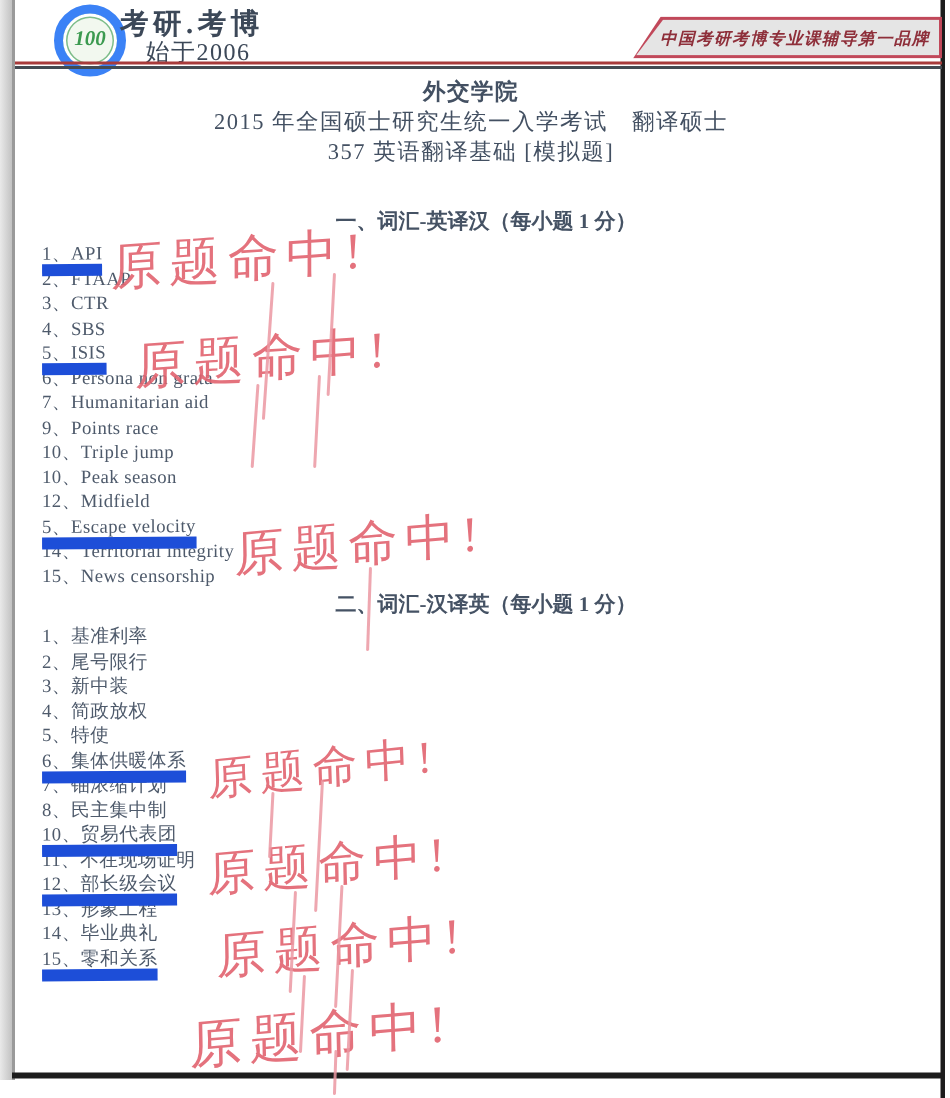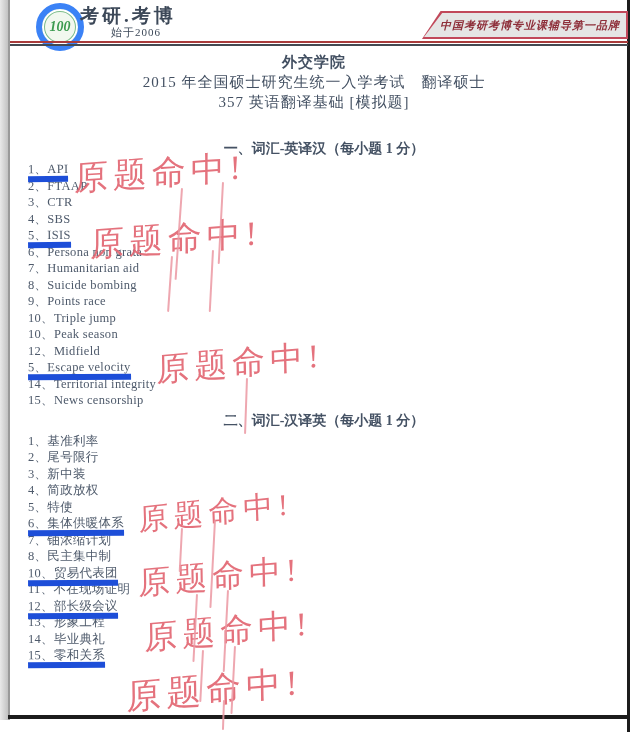--- a/index.html
+++ b/index.html
@@ -13,41 +13,41 @@
   .scan-right{position:absolute;left:627px;top:0;width:3px;height:732px;background:#1c1c1c;}
   .scan-bottom{position:absolute;left:8px;top:715px;width:620px;height:4px;background:#1c1c1c;}
   
   .logo-badge{
     position:absolute;left:36px;top:3px;width:36px;height:36px;border-radius:50%;
     border:6px solid #3b82f6;box-shadow:inset 0 0 0 2px #fff, inset 0 0 0 3px #7dbd8a;
     background:#f2f8ef;display:flex;align-items:center;justify-content:center;
     color:#3c9a50;font-style:italic;font-weight:bold;font-size:14px;
   }
   .logo-title{position:absolute;left:80px;top:3px;font-size:19px;font-weight:bold;color:#3c4858;letter-spacing:3px;}
-  .logo-sub{position:absolute;left:97px;top:25px;font-size:11px;color:#3c4858;letter-spacing:1px;margin-left:14px;}
+  .logo-sub{position:absolute;left:97px;top:25px;font-size:16px;color:#3c4858;letter-spacing:1px;}
   .rule-red{position:absolute;left:10px;top:41px;width:618px;height:2px;background:#a83b3b;}
   .rule-dark{position:absolute;left:10px;top:44px;width:618px;height:2px;background:#434a52;}
   .banner{
     position:absolute;left:422px;top:11px;width:206px;height:28px;background:#c1485a;
     clip-path:polygon(9% 0,100% 0,100% 100%,0 100%);z-index:3;
   }
   .banner-inner{
     position:absolute;left:2px;top:2px;right:2px;bottom:2px;background:#e5e5e5;
     clip-path:polygon(9% 0,100% 0,100% 100%,0 100%);
     display:flex;align-items:center;justify-content:flex-end;padding-right:6px;
     font-size:11px;font-weight:bold;font-style:italic;color:#8e2f3a;letter-spacing:1px;white-space:nowrap;
   }
   
   .doc{position:absolute;left:28px;top:52px;width:572px;}
   .t-line{text-align:center;font-size:15px;color:#435062;height:20px;line-height:20px;letter-spacing:1px;}
   .sec-heading{font-size:14px;font-weight:bold;color:#455264;margin-left:20px;height:20px;line-height:20px;text-align:center;}
   .sec1-heading{margin-top:27px;margin-bottom:2px;}
   .sec2-heading{margin-top:2px;margin-bottom:2px;}
   .item{font-size:12.5px;height:16.5px;line-height:16.5px;color:#4e5a6b;letter-spacing:.3px;}
-  .item .hit{border-bottom:6px solid #1d4ed8;display:inline-block;line-height:14px;transform:rotate(-.4deg);}
+  .item .hit{border-bottom:8px solid #1d4ed8;display:inline-block;line-height:14px;transform:rotate(-.4deg);}
   
   .hw{
     position:absolute;color:#e2636f;opacity:.9;white-space:nowrap;z-index:4;
     font-family:"Liberation Serif","DejaVu Serif",serif;letter-spacing:5px;transform-origin:left top;
   }
   .stroke{position:absolute;width:2px;background:#eb98a2;opacity:.85;transform-origin:top left;z-index:4;border-radius:2px;}
 </style>
 </head>
 <body>
 
@@ -75,21 +75,20 @@
     <div class="t-line">357 英语翻译基础 [模拟题]</div>
 
     <div class="sec-heading sec1-heading">一、词汇-英译汉（每小题 1 分）</div>
     <div class="item"><span class="hit">1、API</span></div>
     <div class="item"><span>2、FTAAP</span></div>
     <div class="item"><span>3、CTR</span></div>
     <div class="item"><span>4、SBS</span></div>
     <div class="item"><span class="hit">5、ISIS</span></div>
     <div class="item"><span>6、Persona non grata</span></div>
     <div class="item"><span>7、Humanitarian aid</span></div>
-    <div class="item"><span>8、Suicide bombing</span></div>
     <div class="item"><span>9、Points race</span></div>
     <div class="item"><span>10、Triple jump</span></div>
     <div class="item"><span>10、Peak season</span></div>
     <div class="item"><span>12、Midfield</span></div>
     <div class="item"><span class="hit">5、Escape velocity</span></div>
     <div class="item"><span>14、Territorial integrity</span></div>
     <div class="item"><span>15、News censorship</span></div>
 
     <div class="sec-heading sec2-heading">二、词汇-汉译英（每小题 1 分）</div>
     <div class="item"><span>1、基准利率</span></div>

